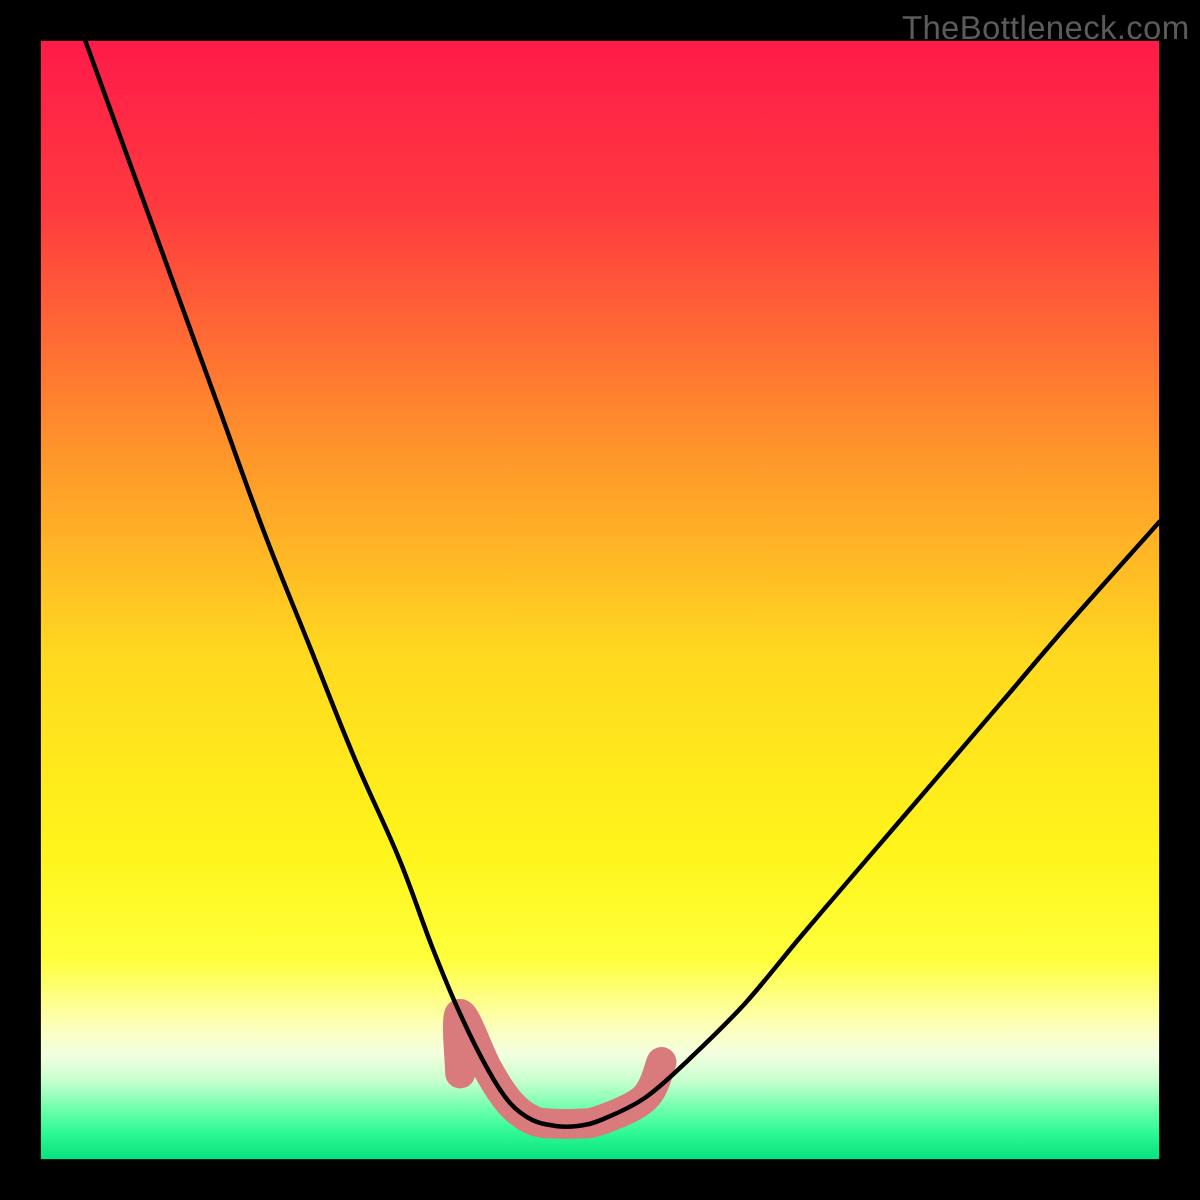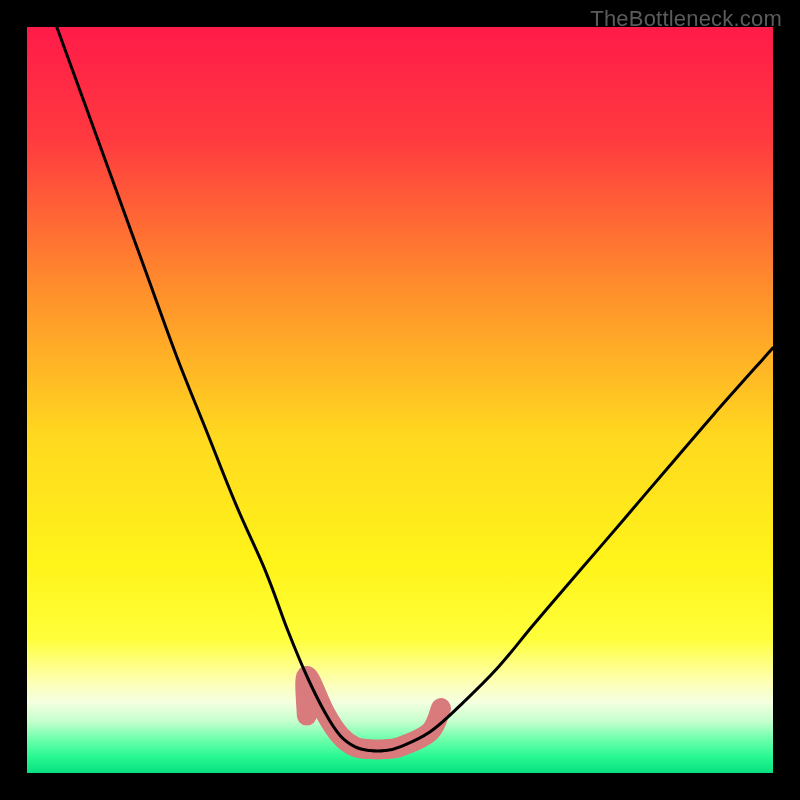--- a/index.html
+++ b/index.html
@@ -24,21 +24,21 @@
     height: 746px;
     overflow: hidden;
   }
   .bg-gradient {
     position: absolute;
     inset: 0;
   }
   .watermark {
     position: absolute;
     top: 6px;
-    right: 18px;
+    right: 7px;
     color: #5b5b5b;
     font-size: 22px;
     letter-spacing: 0.2px;
     font-weight: 500;
     user-select: none;
   }
   svg.curve {
     position: absolute;
     inset: 0;
   }

